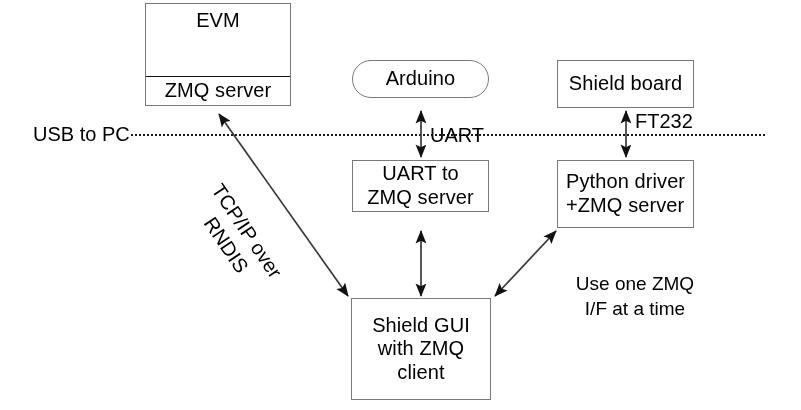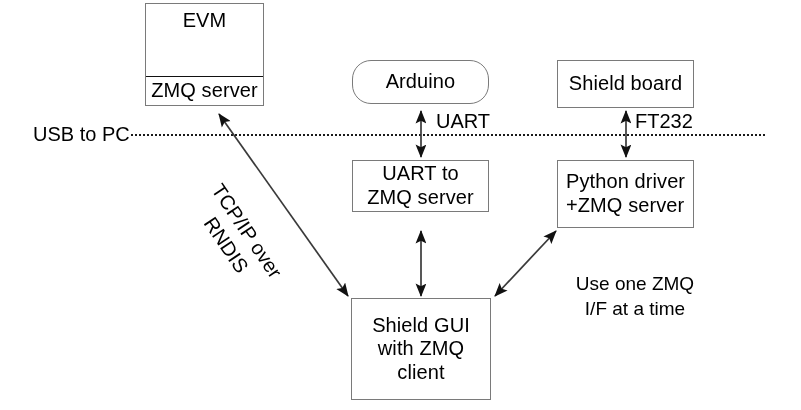--- a/index.html
+++ b/index.html
@@ -30,21 +30,21 @@
     font-size: 20px;
     line-height: 1.18;
     color: #000;
     text-align: center;
     letter-spacing: 0.1px;
   }
   .box-line { display: block; white-space: nowrap; }
 
   
   #evm-box {
-    left: 145px; top: 3px; width: 119px; height: 103px;
+    left: 145px; top: 3px; width: 146px; height: 103px;
     flex-direction: column;
     justify-content: flex-start;
     padding: 0;
   }
   #evm-title {
     width: 100%;
     height: 73px;
     display: flex;
     align-items: flex-start;
     justify-content: center;
@@ -56,21 +56,21 @@
     width: 100%;
     height: 30px;
     border-top: 1.6px solid #111;
     display: flex;
     align-items: center;
     justify-content: center;
     box-sizing: border-box;
     font-size: 20px;
   }
 
-  #arduino-box  { left: 352px; top: 60px;  width: 137px; height: 44px; border-radius: 19px; }
+  #arduino-box  { left: 352px; top: 60px;  width: 137px; height: 38px; border-radius: 19px; }
   #shield-box   { left: 557px; top: 60px;  width: 137px; height: 48px; }
   #uart-zmq-box { left: 352px; top: 160px; width: 137px; height: 52px; }
   #python-box   { left: 557px; top: 160px; width: 137px; height: 68px;
                   align-items: flex-start; padding-left: 8px; text-align: left; }
   #gui-box      { left: 351px; top: 298px; width: 140px; height: 102px; }
 
   
   #usb-dash {
     position: absolute;
     left: 131px; top: 134px;
@@ -83,21 +83,21 @@
     font-size: 20px;
     white-space: nowrap;
   }
 
   .edge-label {
     position: absolute;
     font-size: 20px;
     white-space: nowrap;
     color: #000;
   }
-  #uart-label  { left: 430px; top: 110px; margin-left: 6px; }
+  #uart-label  { left: 430px; top: 124px; }
   #ft232-label { left: 635px; top: 110px; }
 
   #note-text {
     position: absolute;
     left: 545px; top: 272px;
     width: 180px;
     font-size: 19px;
     line-height: 1.3;
     text-align: center;
     white-space: pre-line;

